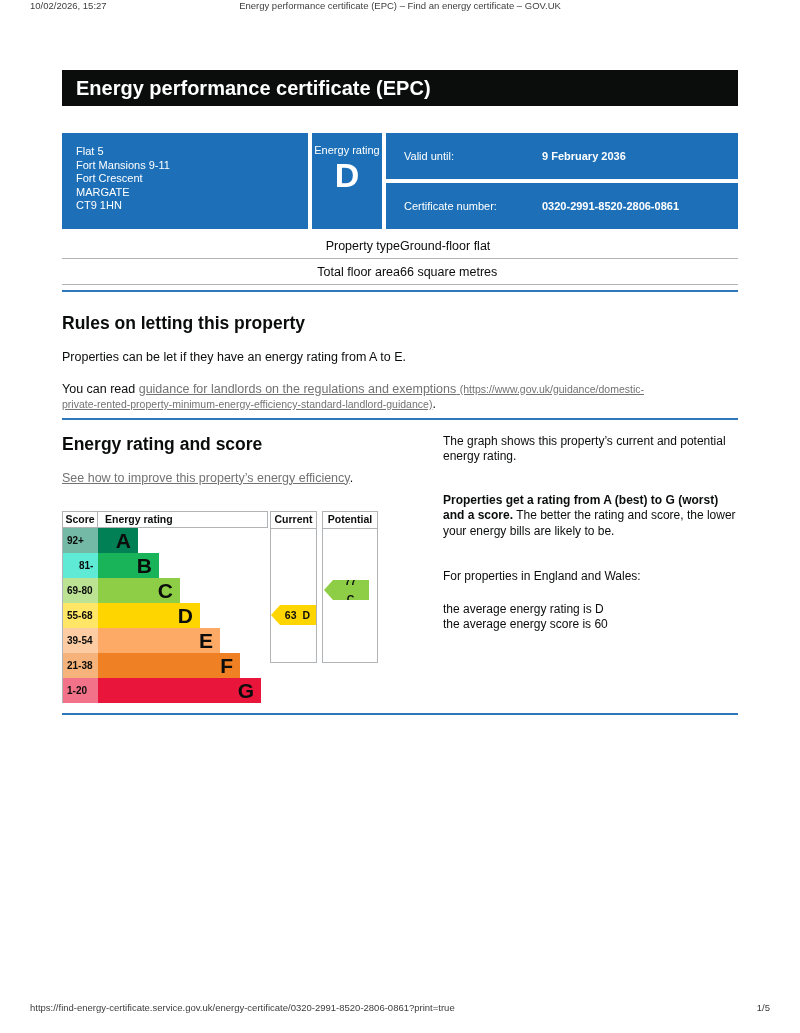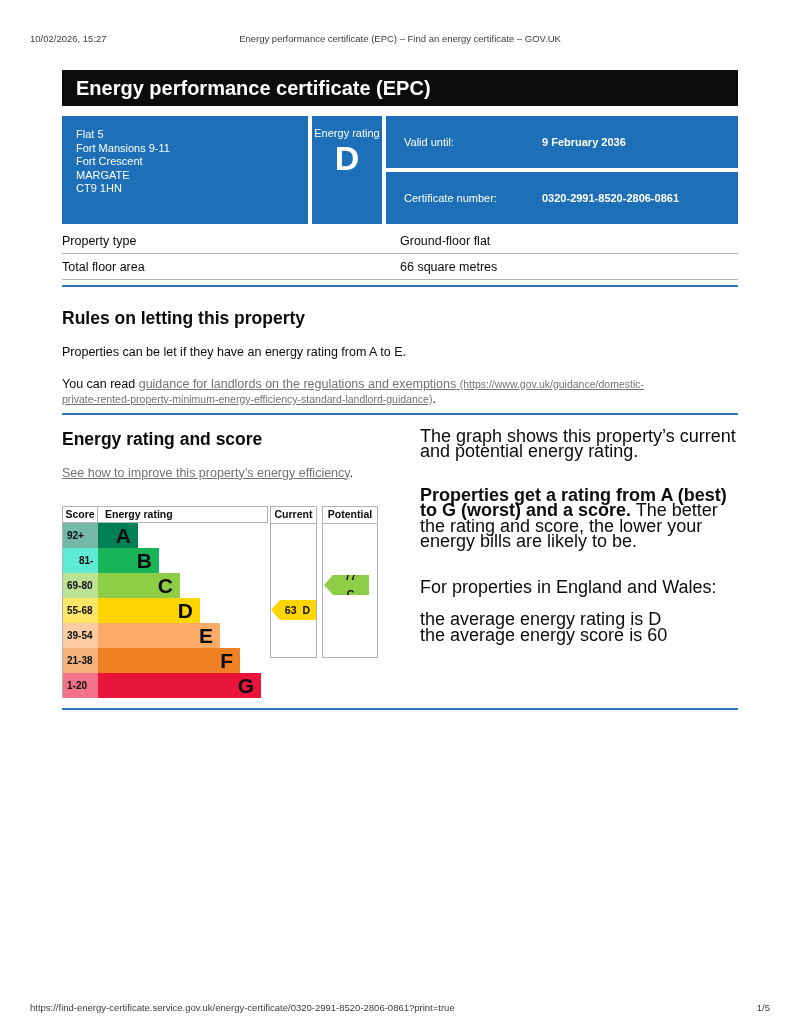--- a/index.html
+++ b/index.html
@@ -8,63 +8,63 @@
     width:800px; height:1033px; position:relative; background:#ffffff;
     font-family:"Liberation Sans", sans-serif; color:#0b0c0c;
     overflow:hidden;
   }
 
   
   .print-header, .print-footer {
     position:absolute; left:30px; right:30px;
     font-size:9.5px; color:#3d3d3d;
   }
-  .print-header { top:33px; }
+  .print-header { top:0; }
   .ph-date { position:absolute; left:0; top:0; }
   .ph-title { text-align:center; }
   .print-footer { top:1002px; display:flex; justify-content:space-between; }
 
   .content { position:absolute; left:62px; right:62px; top:70px; }
 
   
   .banner {
     background:#0b0c0c; color:#fff; height:36px; line-height:36px;
     font-size:20px; font-weight:bold; padding-left:14px;
   }
 
   
-  .boxes { display:flex; gap:4px; margin-top:10px; height:108px;justify-content:center; }
+  .boxes { display:flex; gap:4px; margin-top:27px; height:96px;justify-content:center; }
   .bluebox { background:#1d70b8; color:#fff; }
   .address-box { width:246px; padding:12px 14px; font-size:11px; line-height:13.5px; }
   .rating-box { width:70px; text-align:center; padding-top:11px; }
   .rating-box .lbl { font-size:11px; }
   .rating-box .ltr { font-size:34px; font-weight:bold; line-height:38px; }
   .right-boxes { flex:1; display:flex; flex-direction:column; gap:4px; }
   .info-box { flex:1; display:flex; align-items:center; padding-left:18px; font-size:11px; }
   .info-label { width:138px; flex:none; }
   .info-value { font-weight:bold; }
 
   
   .props { margin-top:4px; }
   .prop-row { display:flex; align-items:center; height:26px; border-bottom:1px solid #b1b4b6; font-size:12.5px; }
-  .prop-label { width:338px; flex:none; }
+  .prop-label { width:338px; flex:none;text-align:right; }
 
   hr.blue { border:none; border-top:2px solid #2e77b8; margin:5px 0 0 0; }
 
   h2 { font-size:17.5px; font-weight:bold; margin:0; line-height:21px; }
   .letting h2 { margin-top:21px; }
   p.body { font-size:12.5px; line-height:15.5px; margin:16px 0 0 0; }
   a { color:#737373; text-decoration:underline; cursor:pointer; }
   .url-small { font-size:10.5px; }
   .hr-2 { margin-top:32px; }
   .hr-3 { margin-top:12px; }
 
   .section-row { display:flex; align-items:flex-start; margin-top:14px; }
   .col-left { width:303px; flex:none; }
-  .col-right { width:320px; margin-left:55px; font-size:18px; }
+  .col-right { width:320px; margin-left:78px; font-size:12px; }
   .col-right p { margin:0; line-height:15.5px; }
   .col-right .p2 { margin-top:28px; }
   .col-right .p3 { margin-top:30px; }
   .col-right .avgs { margin-top:17px; }
   .improve { margin-top:28px; }
 
   
   .chart { position:relative; width:316px; height:197px; margin-top:25px; font-size:10.5px; }
   .left-head { position:absolute; left:0; top:0; width:206px; height:17px; border:1px solid #b1b4b6; display:flex; font-weight:bold; }
   .lh-score { width:35px; border-right:1px solid #b1b4b6; text-align:center; line-height:15px; }

